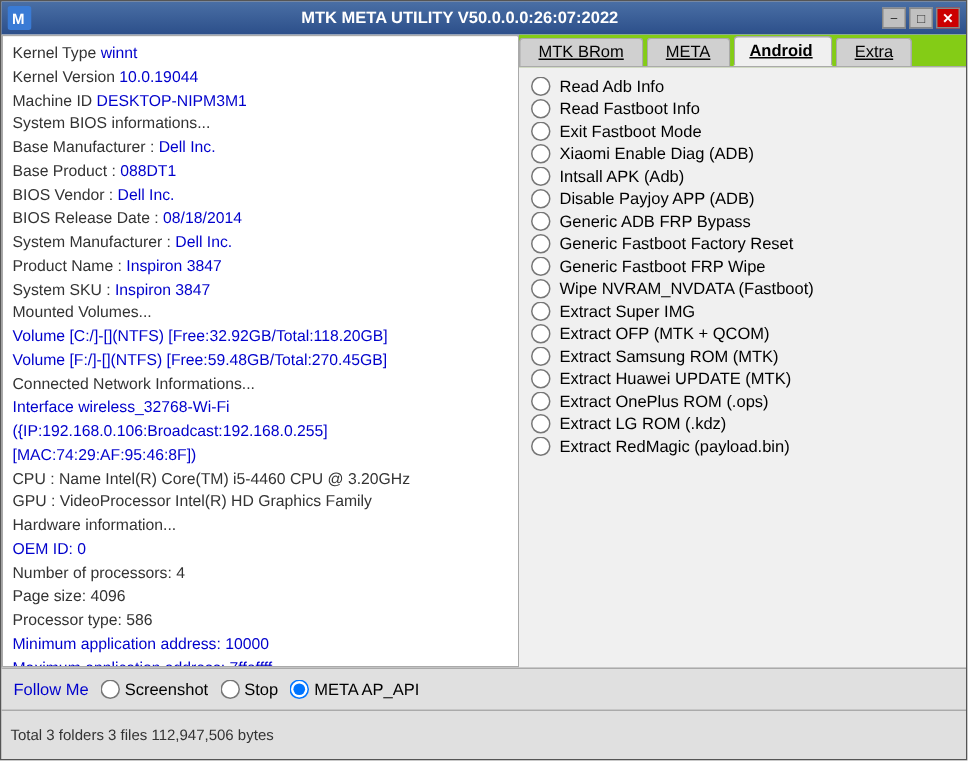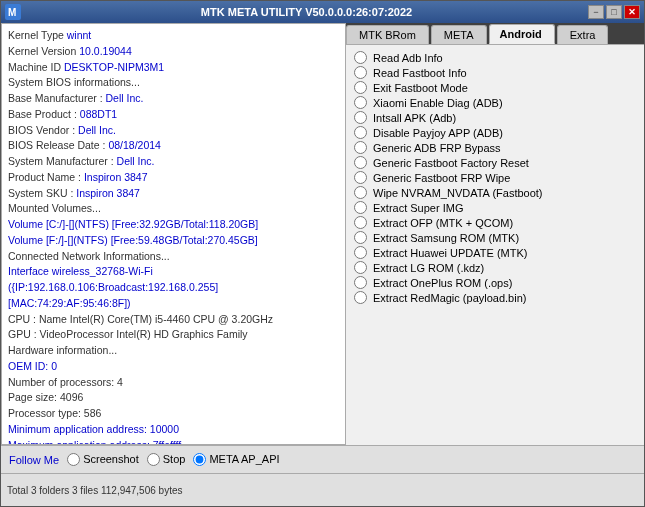--- a/index.html
+++ b/index.html
@@ -93,23 +93,24 @@
       color: #0000cc;
     }
     .right-panel {
       flex: 1;
       display: flex;
       flex-direction: column;
       padding: 0;
     }
     .tabs {
       display: flex;
-      background: #404040;
+      background: #84cc16;
       border-bottom: 1px solid #aaa;
       flex-shrink: 0;
+      text-decoration: underline;
     }
     .tab {
       padding: 3px 12px;
       border: 1px solid #aaa;
       border-bottom: none;
       background: #d0d0d0;
       cursor: pointer;
       font-size: 11px;
       margin-right: 2px;
       margin-top: 2px;
@@ -154,21 +155,21 @@
       gap: 8px;
       flex-shrink: 0;
       font-size: 11px;
     }
     .bottom-bar .btn-link {
       color: #0000cc;
       cursor: pointer;
     }
     .bottom-bar label {
       display: flex;
-      align-items: flex-start;
+      align-items: center;
       gap: 3px;
       cursor: pointer;
     }
     .status-bar {
       background: #e0e0e0;
       border-top: 1px solid #aaa;
       height: 30px;
       display: flex;
       align-items: center;
       padding: 16px 6px;
@@ -288,25 +289,25 @@
           <div class="radio-item">
             <input type="radio" name="android_option" style="">
             <label>Extract Samsung ROM (MTK)</label>
           </div>
           <div class="radio-item">
             <input type="radio" name="android_option" style="">
             <label>Extract Huawei UPDATE (MTK)</label>
           </div>
           <div class="radio-item">
             <input type="radio" name="android_option" style="">
+            <label>Extract OnePlus ROM (.ops)</label>
+          </div>
+          <div class="radio-item">
+            <input type="radio" name="android_option" style="">
             <label>Extract LG ROM (.kdz)</label>
-          </div>
-          <div class="radio-item">
-            <input type="radio" name="android_option" style="">
-            <label>Extract OnePlus ROM (.ops)</label>
           </div>
           <div class="radio-item">
             <input type="radio" name="android_option" style="">
             <label>Extract RedMagic (payload.bin)</label>
           </div>
         </div>
     </div>
   </div>
 
   <div class="bottom-bar">

